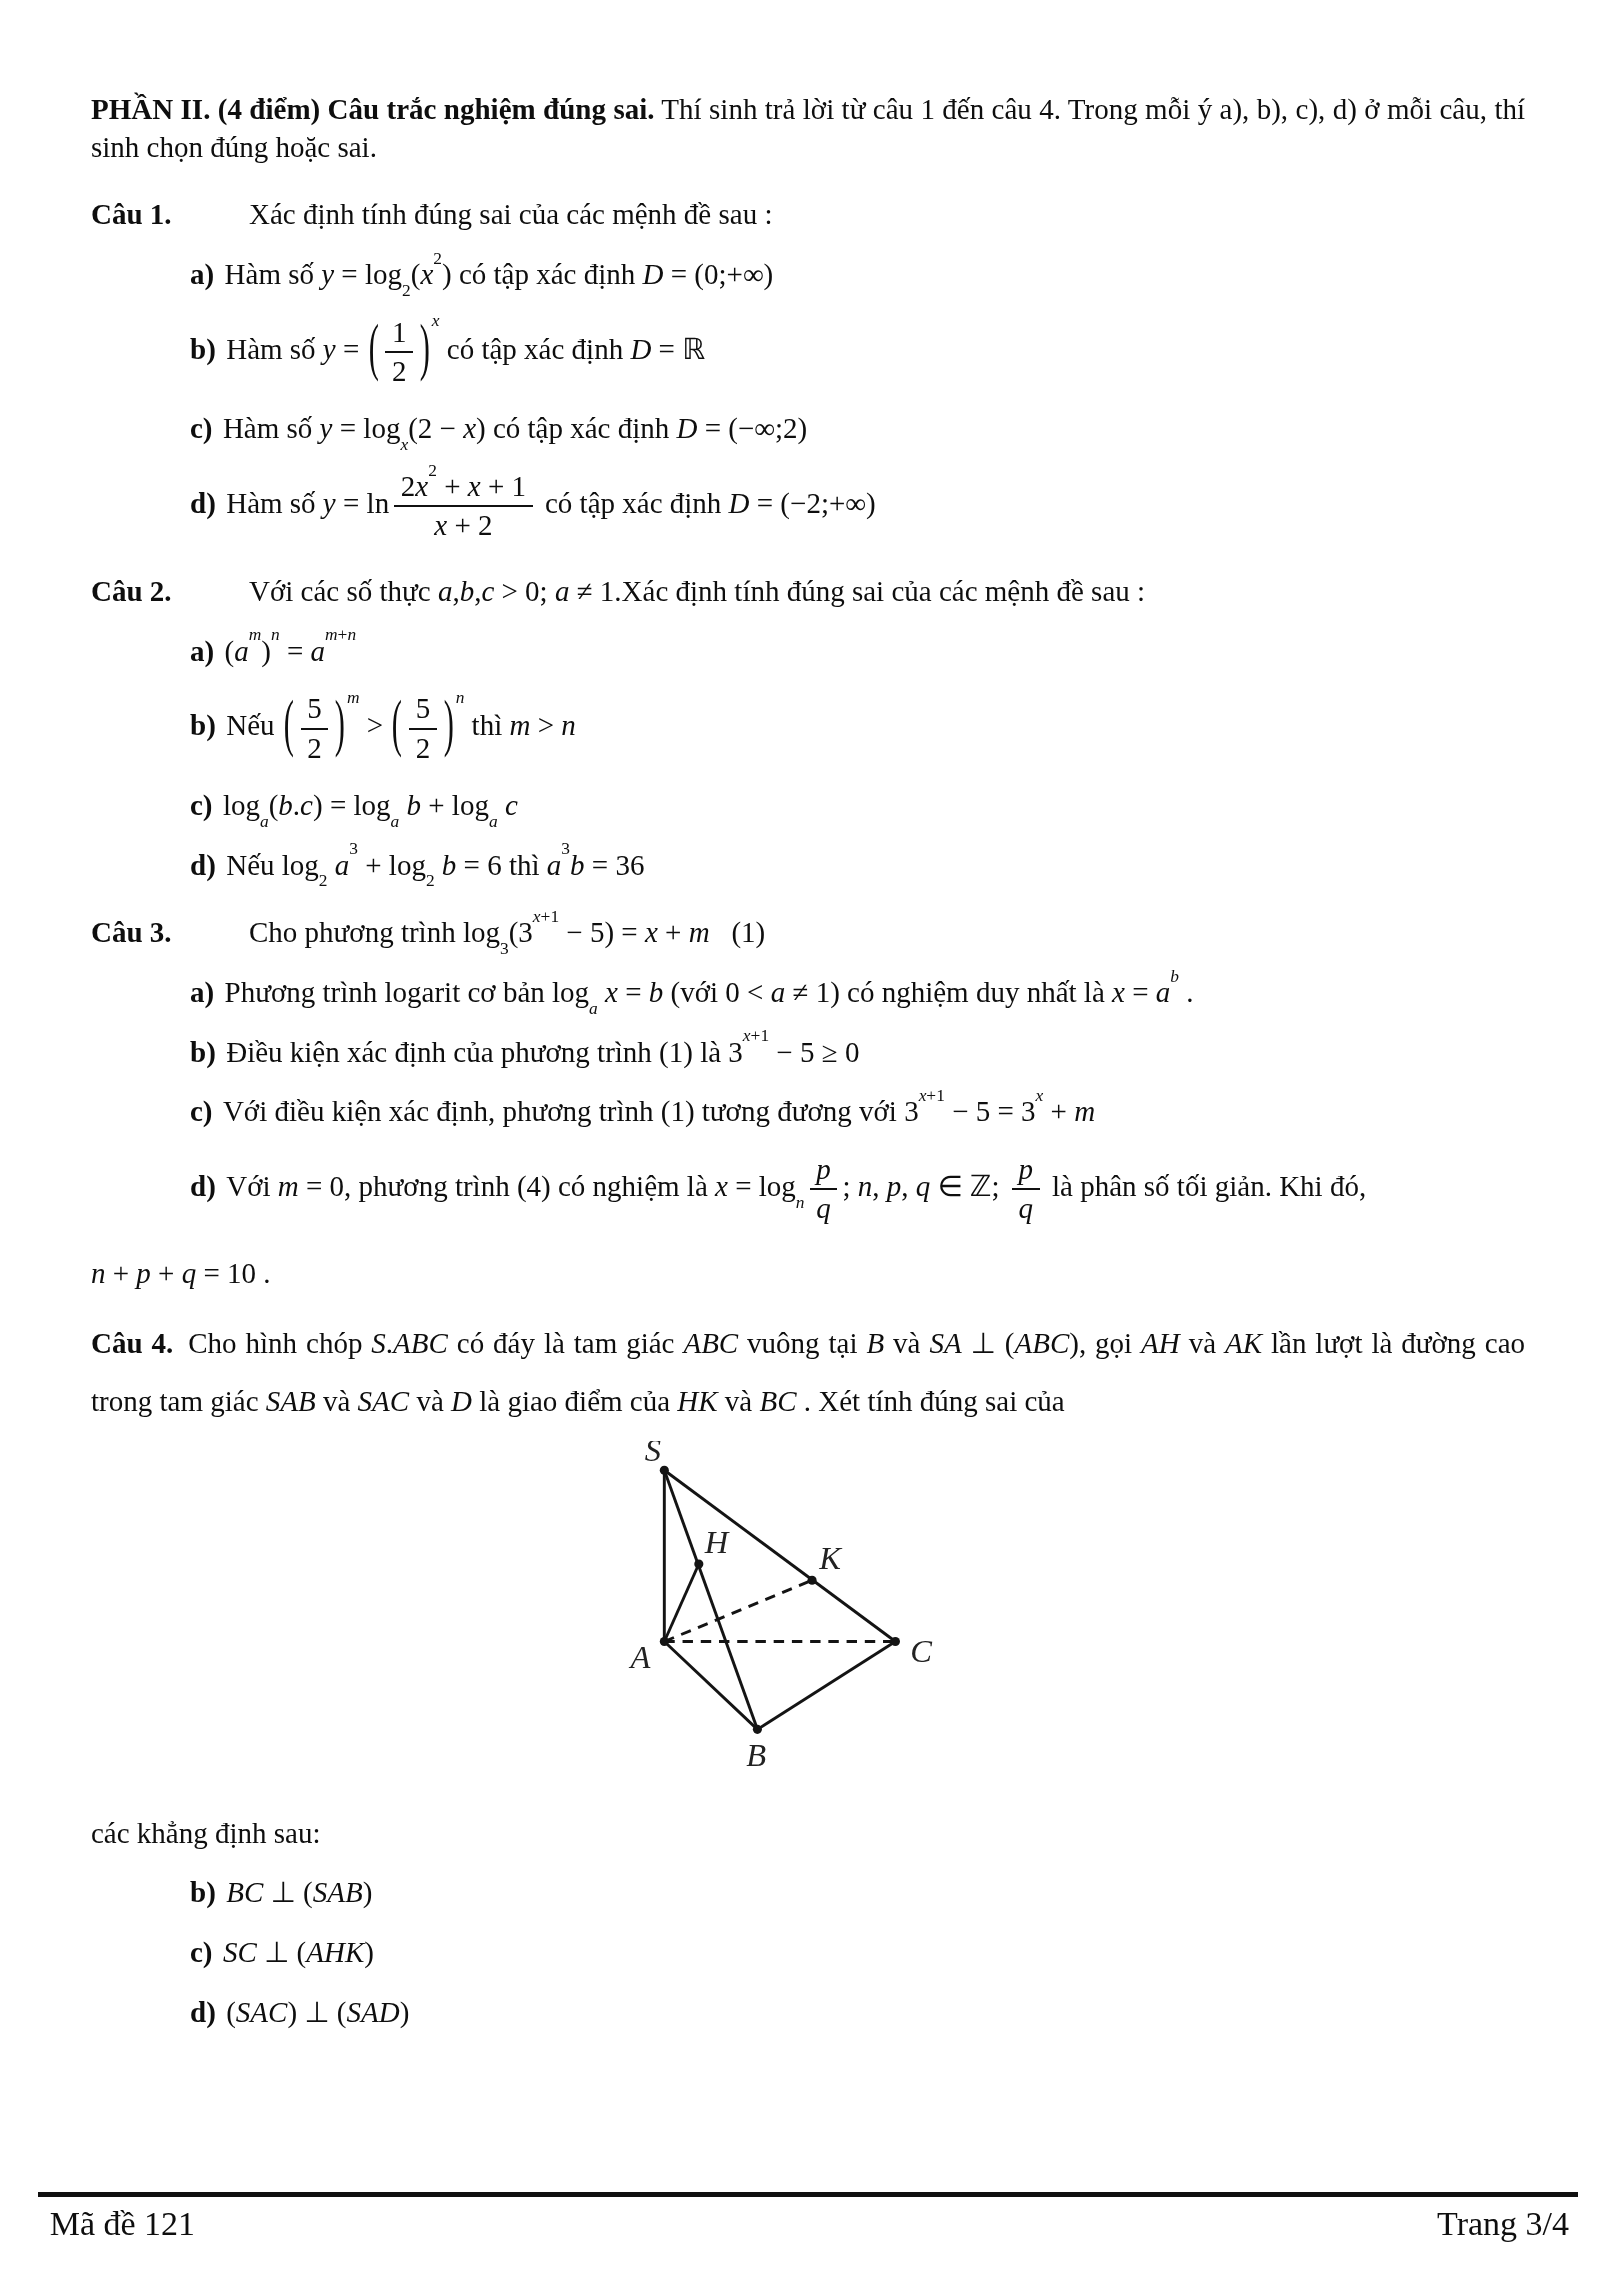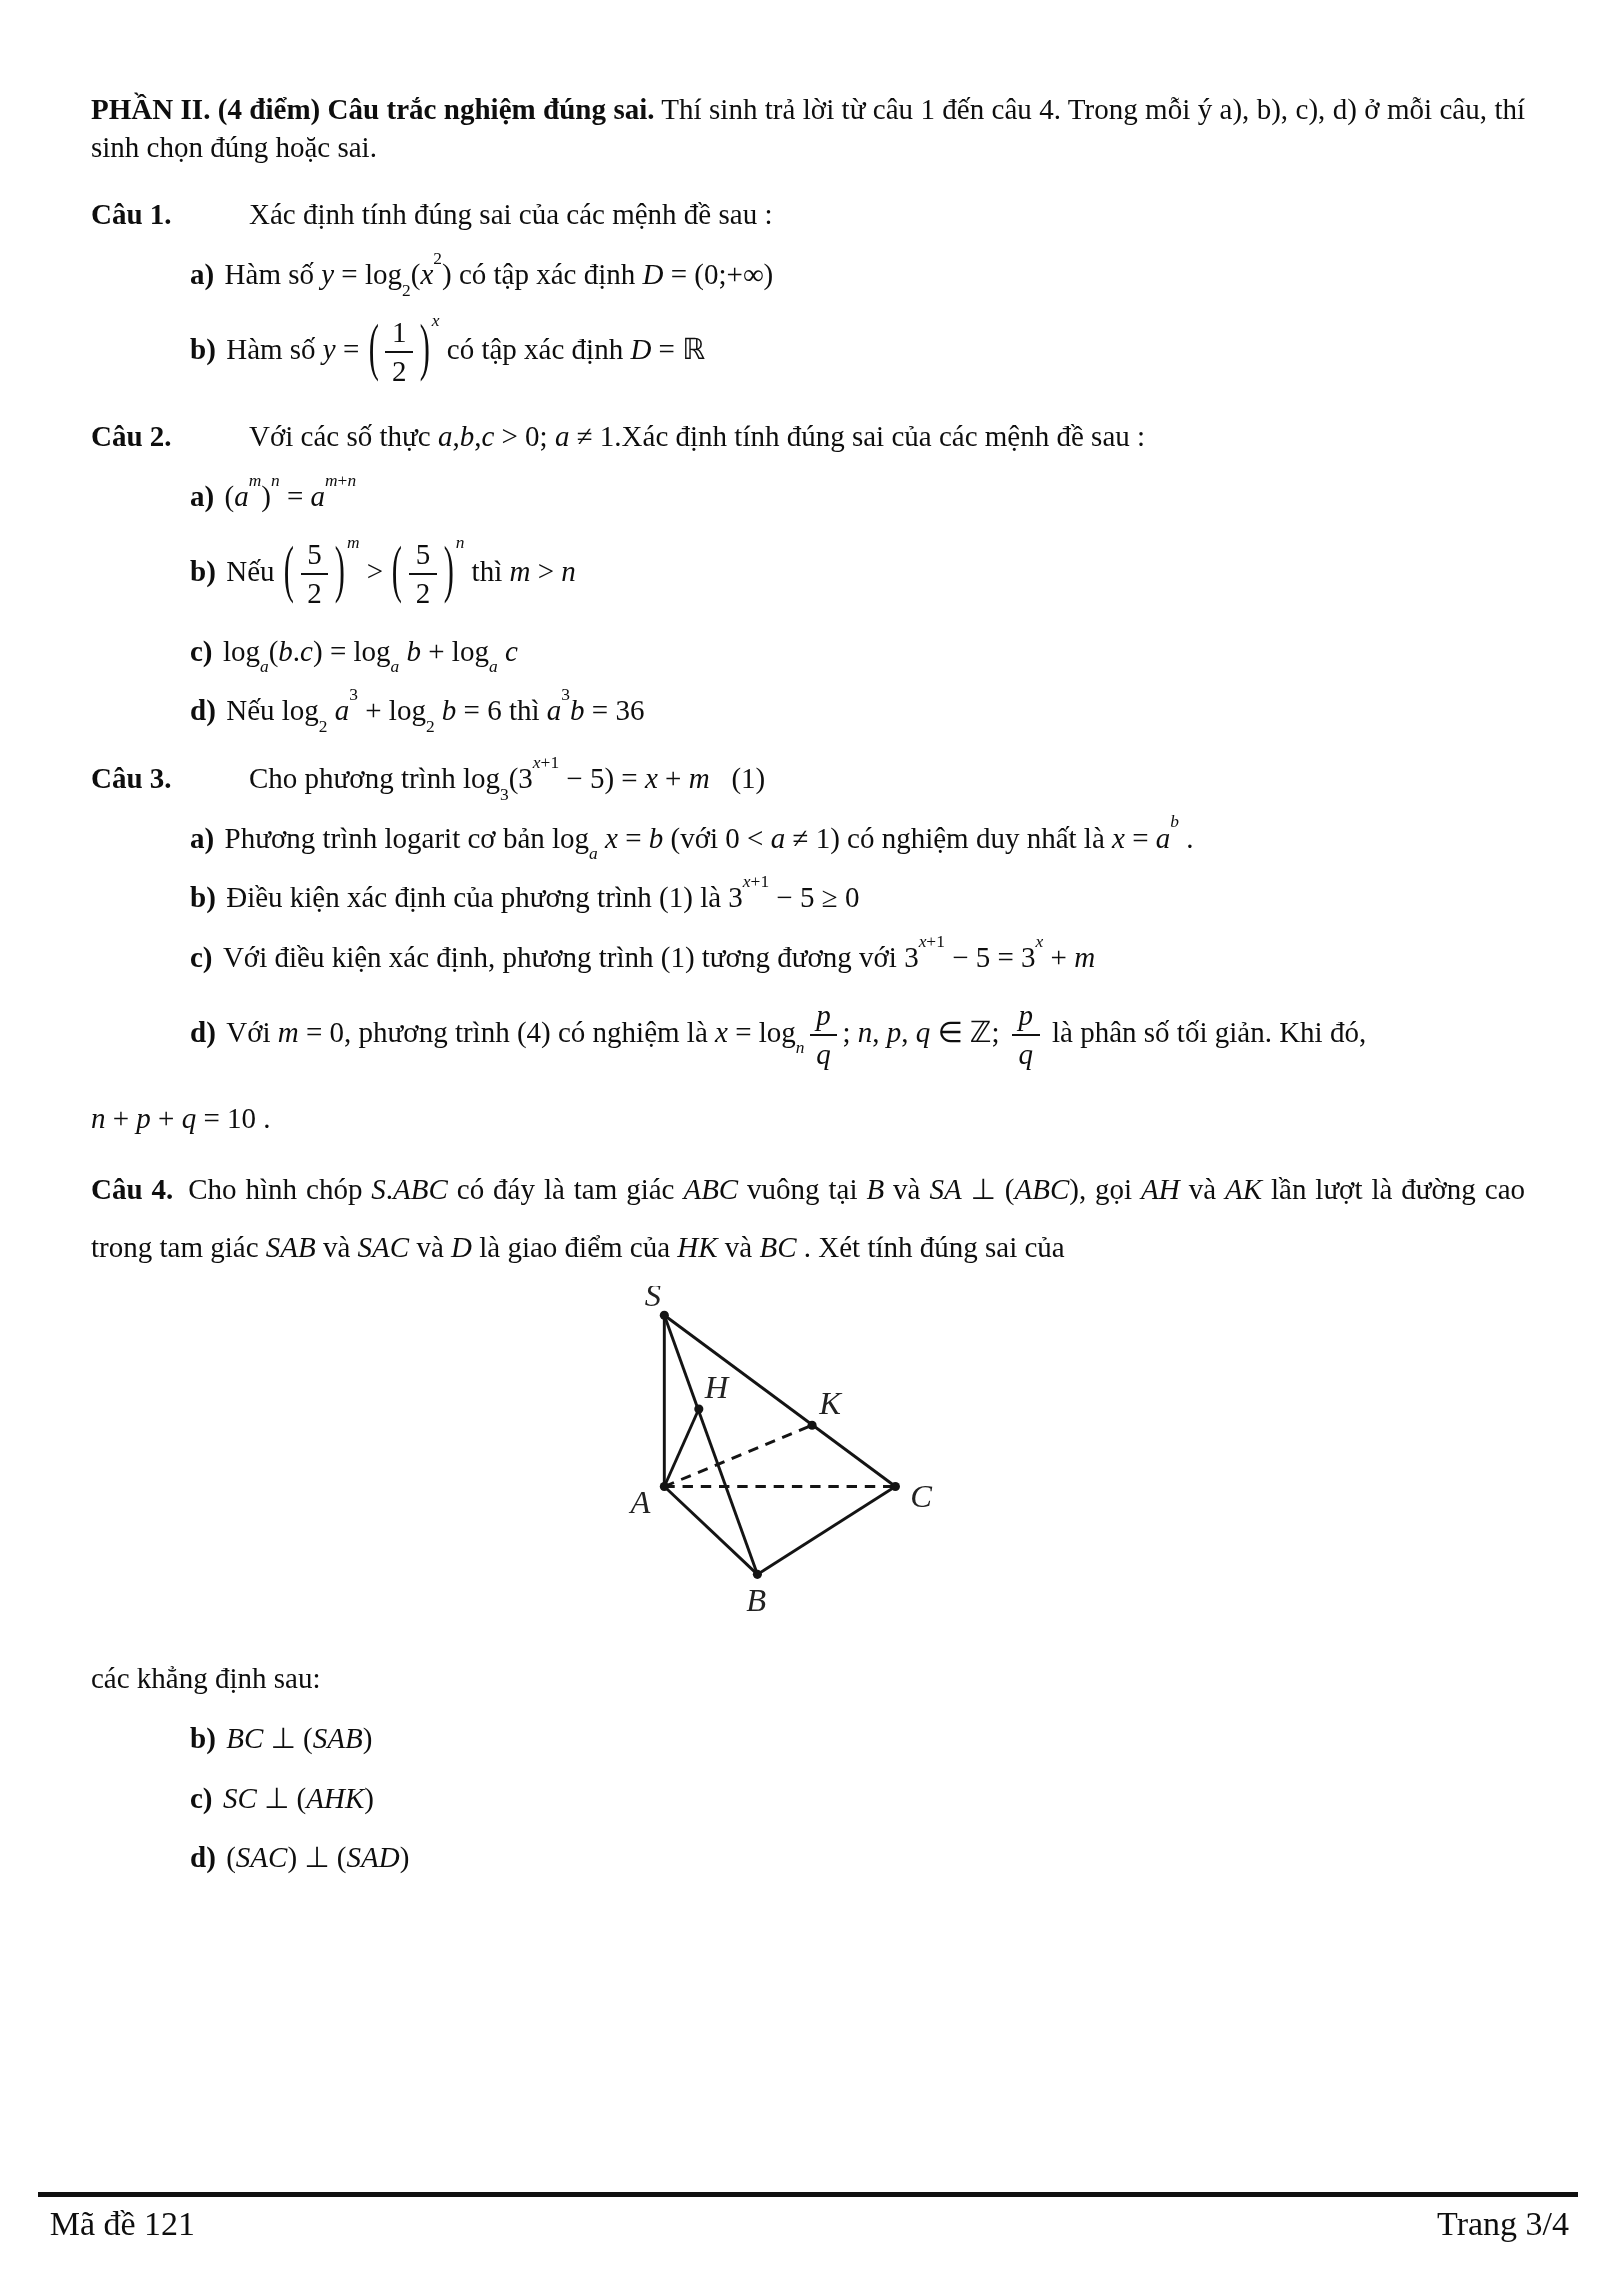--- a/index.html
+++ b/index.html
@@ -49,20 +49,25 @@
 
   <div class="header blk"><span class="lead">PHẦN II. (4 điểm) Câu trắc nghiệm đúng sai.</span><span> Thí sinh trả lời từ câu 1 đến câu 4. Trong mỗi ý a), b), c), d) ở mỗi câu, thí sinh chọn đúng hoặc sai.</span></div>
 
   <div>
       <div class="blk question"><span class="lbl">Câu 1.</span><span class="txt">Xác định tính đúng sai của các mệnh đề sau :</span></div>
       <div class="blk item"><span class="lbl">a)</span><span class="txt">Hàm số </span><span class="math"><i>y</i> = log<sub>2</sub>(<i>x</i><sup>2</sup>)</span><span class="txt"> có tập xác định </span><span class="math"><i>D</i> = (0;+∞)</span></div>
       <div class="blk item"><span class="lbl">b)</span><span class="txt">Hàm số </span><span class="math"><i>y</i> = <span class="bp">(</span><span class="frac">
             <span class="fn">1</span>
             <span class="fd">2</span>
           </span><span class="bp">)</span><sup><i>x</i></sup></span><span class="txt"> có tập xác định </span><span class="math"><i>D</i> = <span class="ds">ℝ</span></span></div>
+      <div class="blk item"><span class="lbl">c)</span><span class="txt">Hàm số </span><span class="math"><i>y</i> = log<sub><i>x</i></sub>(2 − <i>x</i>)</span><span class="txt"> có tập xác định </span><span class="math"><i>D</i> = (−∞;2)</span></div>
+      <div class="blk item"><span class="lbl">d)</span><span class="txt">Hàm số </span><span class="math"><i>y</i> = ln<span class="frac">
+            <span class="fn">2<i>x</i><sup>2</sup> + <i>x</i> + 1</span>
+            <span class="fd"><i>x</i> + 2</span>
+          </span></span><span class="txt"> có tập xác định </span><span class="math"><i>D</i> = (−2;+∞)</span></div>
       <div class="blk question"><span class="lbl">Câu 2.</span><span class="txt">Với các số thực </span><span class="math"><i>a</i>,<i>b</i>,<i>c</i> &gt; 0; <i>a</i> ≠ 1</span><span class="txt">.Xác định tính đúng sai của các mệnh đề sau :</span></div>
       <div class="blk item"><span class="lbl">a)</span><span class="math">(<i>a</i><sup><i>m</i></sup>)<sup><i>n</i></sup> = <i>a</i><sup><i>m</i>+<i>n</i></sup></span></div>
       <div class="blk item"><span class="lbl">b)</span><span class="txt">Nếu </span><span class="math"><span class="bp">(</span><span class="frac">
             <span class="fn">5</span>
             <span class="fd">2</span>
           </span><span class="bp">)</span><sup><i>m</i></sup> &gt; <span class="bp">(</span><span class="frac">
             <span class="fn">5</span>
             <span class="fd">2</span>
           </span><span class="bp">)</span><sup><i>n</i></sup></span><span class="txt"> thì </span><span class="math"><i>m</i> &gt; <i>n</i></span></div>
       <div class="blk item"><span class="lbl">c)</span><span class="math">log<sub><i>a</i></sub>(<i>b</i>.<i>c</i>) = log<sub><i>a</i></sub> <i>b</i> + log<sub><i>a</i></sub> <i>c</i></span></div>

